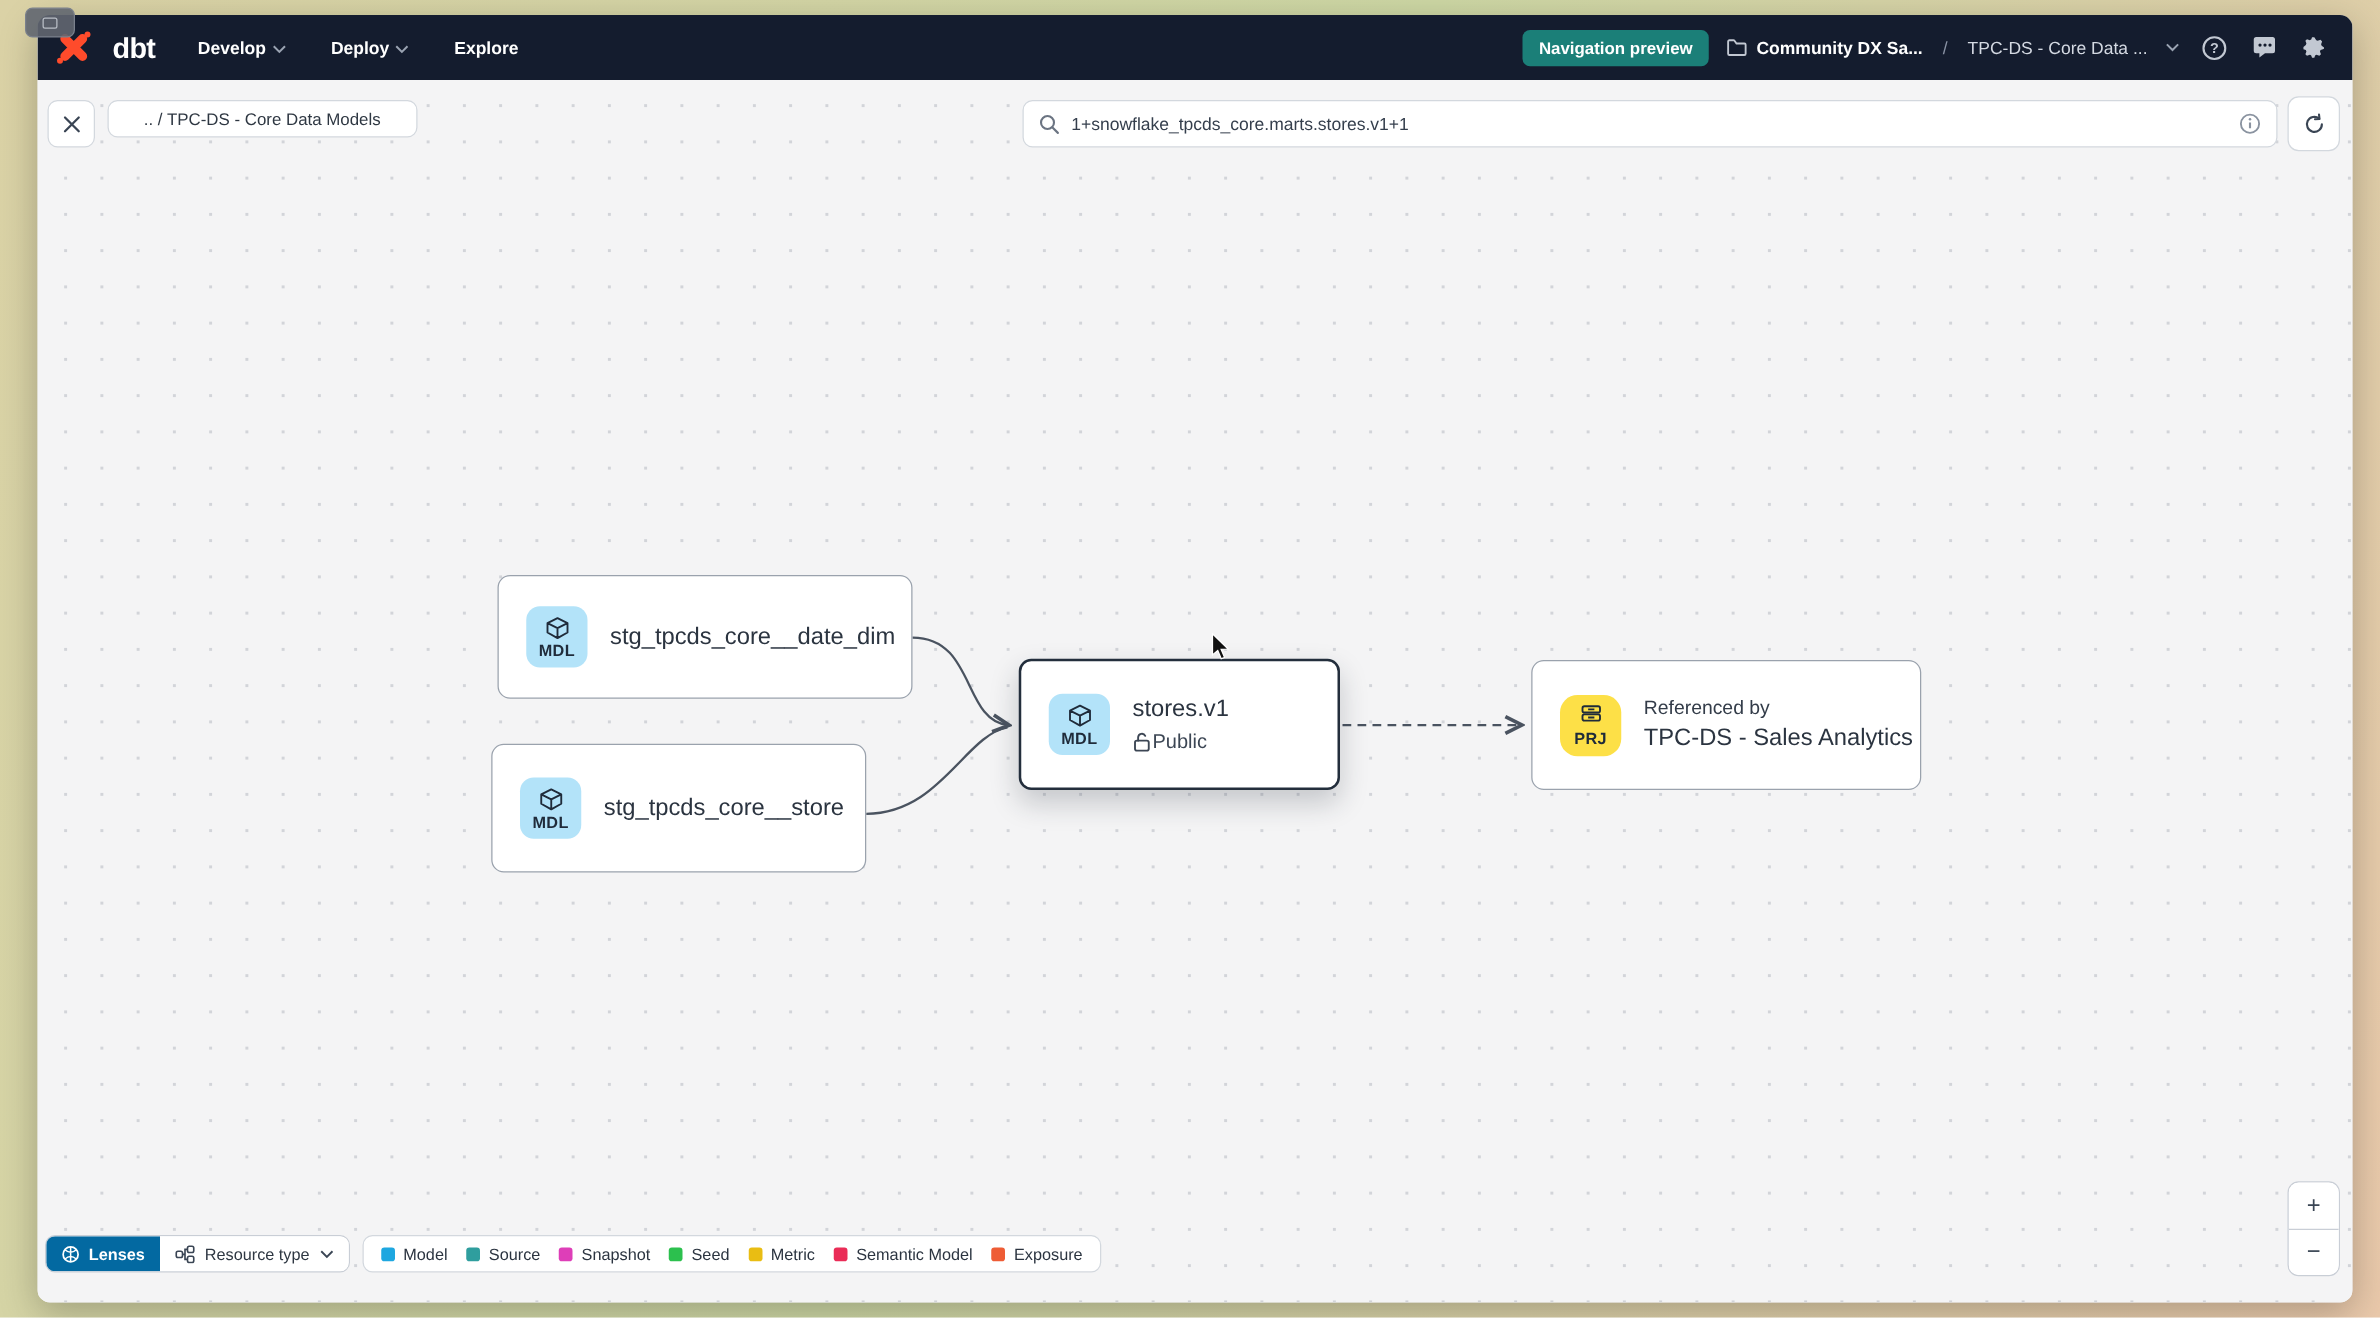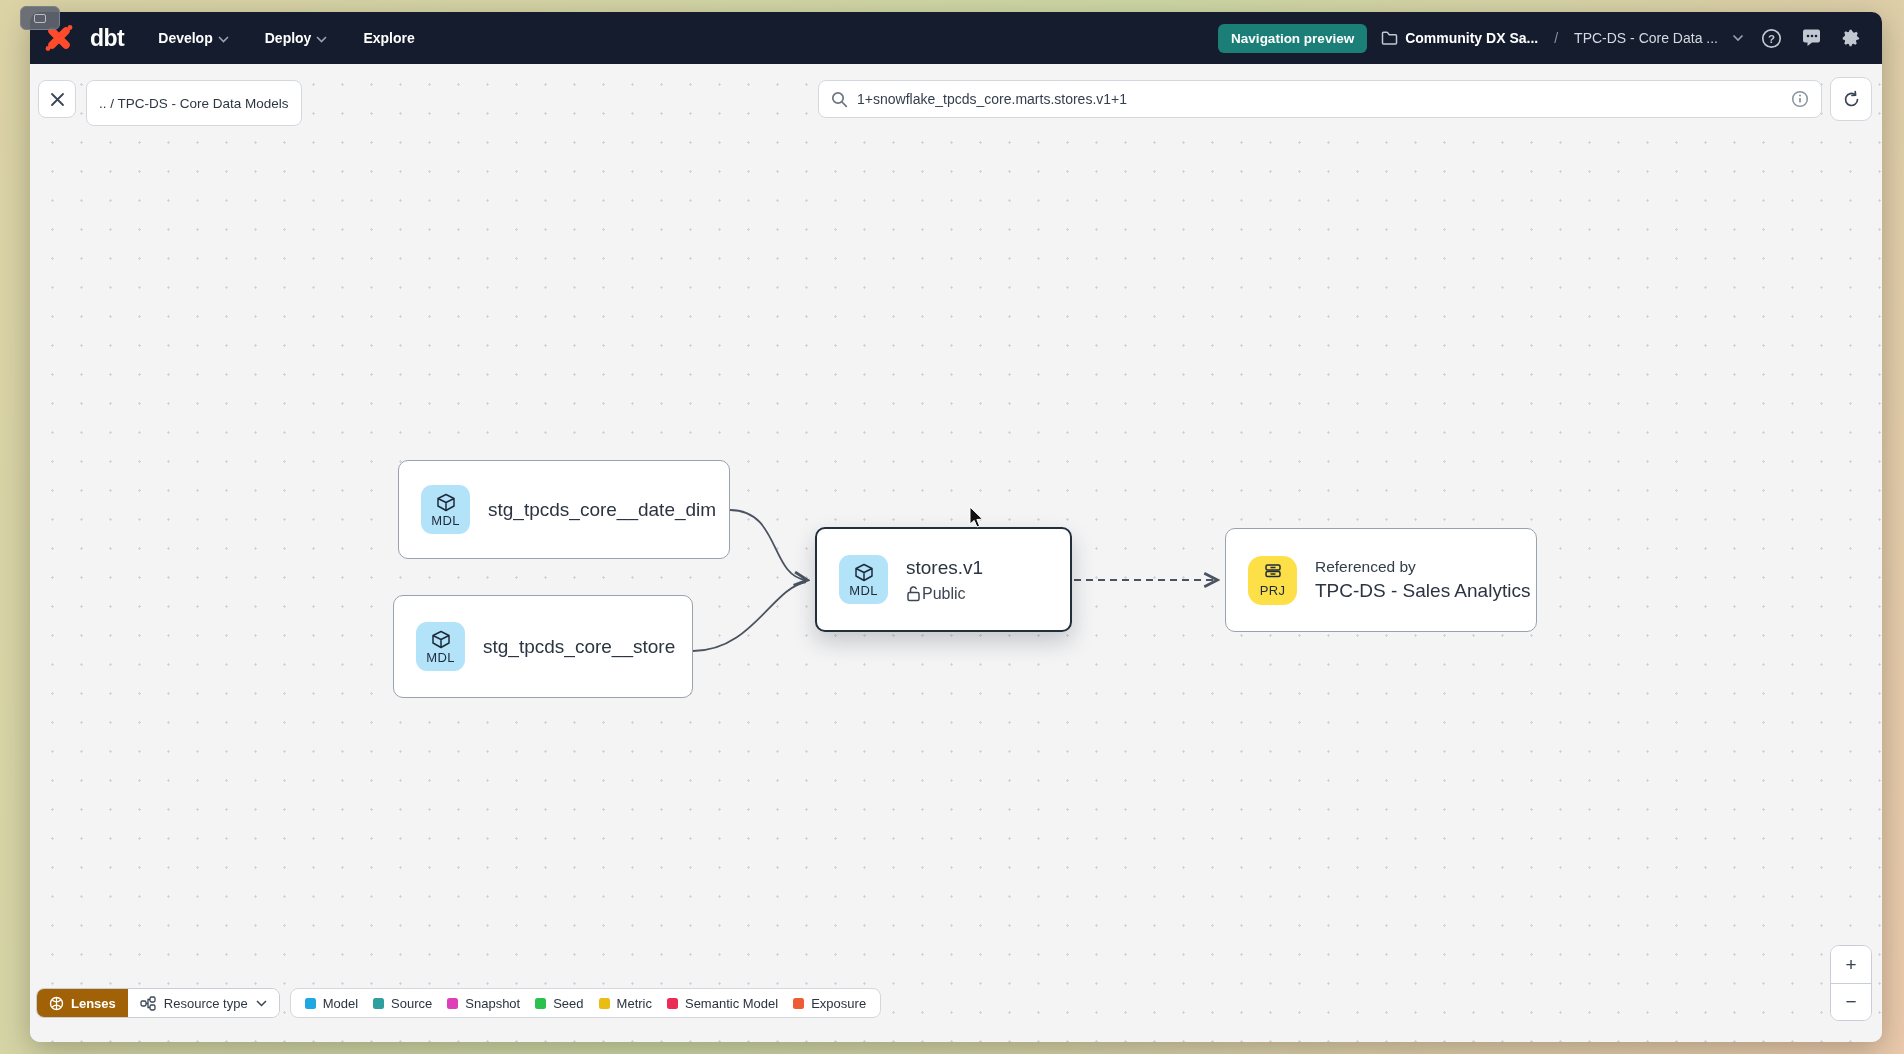--- a/index.html
+++ b/index.html
@@ -35,49 +35,49 @@
   
   .canvas{position:relative; flex:1;
     background-color:#f4f4f5;
     background-image:radial-gradient(#d2d4d9 1.3px, transparent 1.4px);
     background-size:29px 29px; background-position:8px 6px;}
 
   
   .toolbar{position:absolute; left:0; right:0; top:16px; height:44px; z-index:4;}
   .btn-box{background:#fff; border:1px solid #d3d8de; border-radius:8px; display:flex; align-items:center; justify-content:center;}
   .close-btn{position:absolute; left:8px; top:0; width:38px; height:38px; cursor:pointer;}
-  .crumb-chip{position:absolute; left:56px; top:0; height:46px; padding:0 12px; font-size:13.5px; color:#2e3742; cursor:pointer;}
+  .crumb-chip{position:absolute; left:56px; top:0; height:30px; padding:0 28px; font-size:13.5px; color:#2e3742; cursor:pointer;}
   .search-wrap{position:absolute; left:788px; top:0; width:1004px; height:38px; background:#fff; border:1px solid #d3d8de; border-radius:8px; display:flex; align-items:center; padding:0 12px; gap:9px;}
   .search-input{flex:1; border:none; outline:none; font-size:14px; color:#343e4c; font-family:"Liberation Sans",sans-serif; background:transparent;}
   .refresh-btn{position:absolute; right:10px; top:-3px; width:42px; height:44px; border-radius:9px; cursor:pointer;}
 
   
   .edges{position:absolute; left:0; top:0; width:100%; height:100%; z-index:1; pointer-events:none;}
 
   
   .node{position:absolute; background:#fff; border:1px solid #9aa2ad; border-radius:10px; display:flex; align-items:center; gap:18px; padding:0 22px; z-index:2; cursor:pointer;}
   .node.selected{border:2.5px solid #232e3c; box-shadow:0 10px 22px rgba(30,40,55,.22);}
   .badge{width:49px; height:49px; border-radius:11px; display:flex; flex-direction:column; align-items:center; justify-content:center; flex:none; gap:0;}
   .badge-mdl{background:#b3e3f9;}
   .badge-prj{background:#fde047;border-radius:14px;}
-  .badge-label{font-size:13px; font-weight:normal; color:#1f2b3a; letter-spacing:.3px; line-height:1; margin-top:1px;}
+  .badge-label{font-size:13px; font-weight:bold; color:#1f2b3a; letter-spacing:.3px; line-height:1; margin-top:1px;}
   .node-title{font-size:19px; color:#2b3440; white-space:nowrap;}
   .node-sub{display:flex; align-items:center; gap:1px; font-size:16px; color:#3c4654; margin-top:6px;}
   .node-pre{font-size:15.5px; color:#333c49; margin-bottom:4px;}
   .n-date{left:368px; top:396px; width:332px; height:99px;}
   .n-store{left:363px; top:531px; width:300px; height:103px;}
   .n-stores{left:785px; top:463px; width:257px; height:105px;}
   .n-prj{left:1195px; top:464px; width:312px; height:104px;}
 
   .cursor{position:absolute; left:938px; top:442px; z-index:6; pointer-events:none;}
 
   
   .footer-left{position:absolute; left:6px; top:924px; display:flex; align-items:center; gap:10px; z-index:4;}
   .lens-group{display:flex; height:30px; border-radius:8px; overflow:hidden; border:1px solid #c9ced6; background:#fff;}
-  .lens-seg{display:flex; align-items:center; gap:7px; padding:0 12px; background:#a16207; color:#fff; font-size:13px; font-weight:bold; cursor:pointer;}
+  .lens-seg{display:flex; align-items:center; gap:7px; padding:0 12px; background:#0369a1; color:#fff; font-size:13px; font-weight:bold; cursor:pointer;}
   .rtype-seg{display:flex; align-items:center; gap:8px; padding:0 12px; color:#2e3742; font-size:13px; cursor:pointer; background:#fff;}
   .legend-box{display:flex; align-items:center; gap:15px; height:30px; background:#fff; border:1px solid #d3d8de; border-radius:8px; padding:0 14px;}
   .legend-item{display:flex; align-items:center; gap:7px; font-size:13px; color:#2b3440; white-space:nowrap;}
   .swatch{width:11px; height:11px; border-radius:2.5px; display:inline-block;}
 
   .zoom-ctl{position:absolute; left:1800px; top:881px; width:42px; background:#fff; border:1px solid #c9ced6; border-radius:9px; overflow:hidden; z-index:4;}
   .zoom-btn{width:100%; height:37px; display:flex; align-items:center; justify-content:center; font-size:19px; color:#3a4554; cursor:pointer; background:#fff;}
   .zoom-btn + .zoom-btn{border-top:1px solid #c9ced6;}
 
   svg{display:block;}

